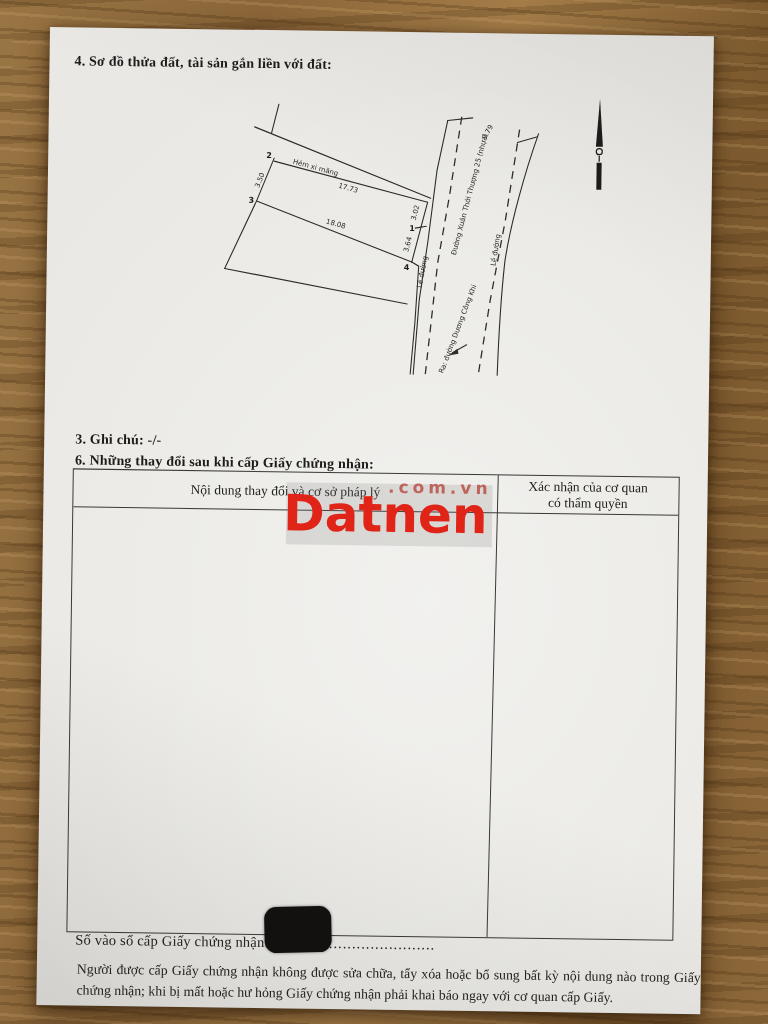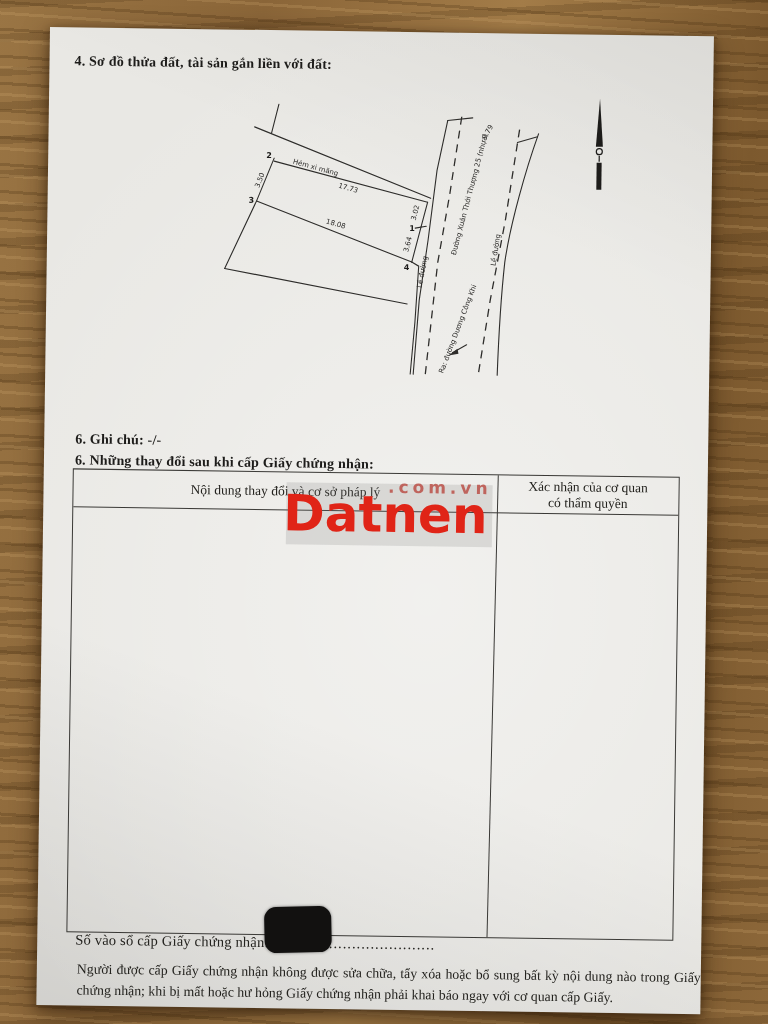--- a/index.html
+++ b/index.html
@@ -117,21 +117,21 @@
     <g text-anchor="middle">
       <text class="dtext" x="267" y="139" font-size="7.5" transform="rotate(14.5 267 139)">Hẻm xi măng</text>
       <text class="dtext" x="378" y="240" transform="rotate(-80 378 240)">Lề đường</text>
       <text class="dtext" x="451" y="217" transform="rotate(-82 451 217)">Lề đường</text>
       <text class="dtext" x="424" y="162" transform="rotate(-76 424 162)">Đường Xuân Thới Thượng 25 (nhựa)</text>
       <text class="dtext" x="414" y="297" transform="rotate(-70 414 297)">Ra: đường Dương Công Khi</text>
     </g>
   </svg>
 
   <div class="notes-line h-bold">
-    <span>6. Ghi chú:</span>
+    <span>3. Ghi chú:</span>
     <span>-/-</span>
   </div>
 
   <div class="changes-line h-bold">6. Những thay đổi sau khi cấp Giấy chứng nhận:</div>
 
   <div class="cert-table">
     <div class="header-row">
       <div class="th left">Nội dung thay đổi và cơ sở pháp lý</div>
       <div class="th right">
         <div>

